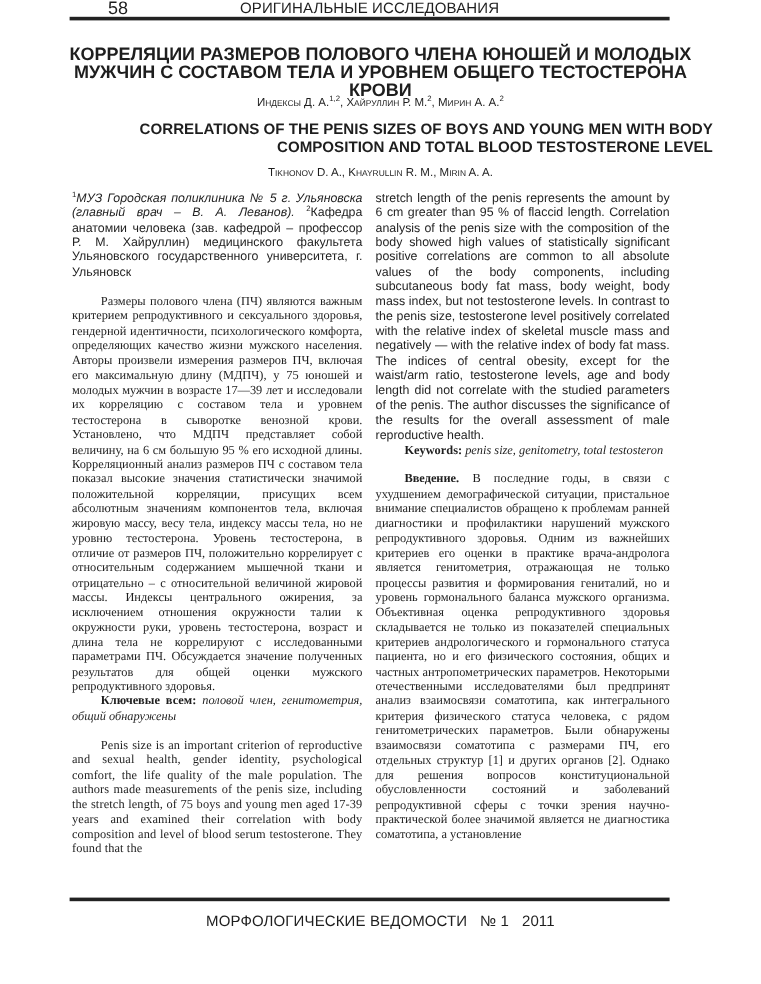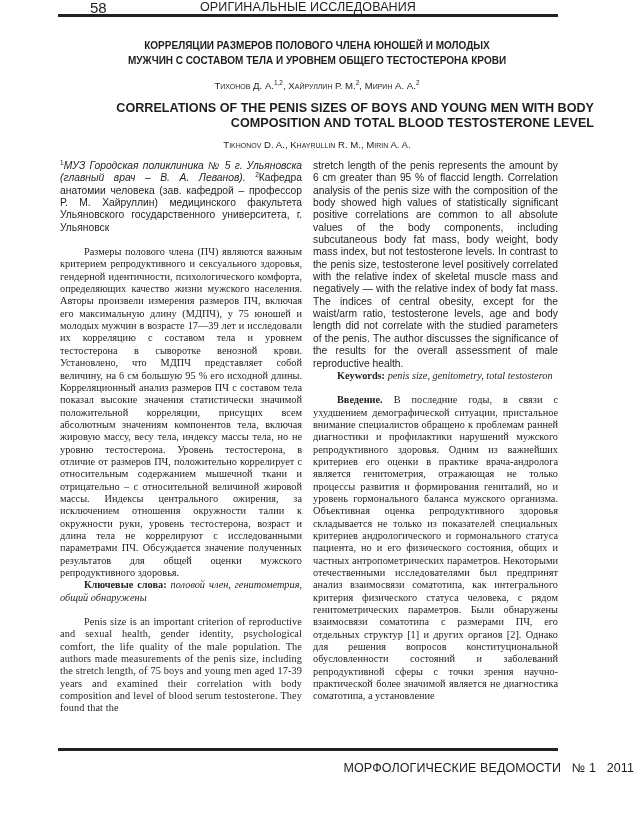--- a/index.html
+++ b/index.html
@@ -5,67 +5,67 @@
   html, body { margin: 0; padding: 0; background: #ffffff; }
   body { width: 634px; height: 820px; position: relative; overflow: hidden;
          font-family: "Liberation Sans", sans-serif; color: #1e1e1e; }
   .running-head { position: absolute; left: 58px; top: 0; width: 500px; height: 14px; }
   .page-num { position: absolute; left: 0; top: 1px; font-size: 15px; line-height: 13px; margin-left: 32px; }
   .section-title { position: absolute; left: 0; right: 0; top: 1px; text-align: center; font-size: 12.5px; line-height: 13px; letter-spacing: 0.1px; }
   .rule { position: absolute; left: 58px; width: 500px; height: 3px; background: #222; }
   .rule.top { top: 14px; }
   .rule.bottom { top: 748px; }
   .title-block { position: absolute; left: 40px; width: 554px; text-align: center; }
-  .title-ru { top: 38px; font-weight: bold; font-size: 10px; line-height: 15px; }
+  .title-ru { top: 38px; font-weight: bold; font-size: 15px; line-height: 15px; }
   .authors-ru { top: 80px; font-size: 9.6px; line-height: 12px; }
   .title-en { top: 101px; font-weight: bold; font-size: 12.6px; line-height: 15px; text-align: right; }
   .authors-en { top: 139px; font-size: 9.6px; line-height: 12px; }
   .sc { font-variant: small-caps; }
   sup { font-size: 6.5px; vertical-align: 4px; line-height: 0; }
   .col { position: absolute; top: 160px; font-size: 10.3px; line-height: 12.35px; text-align: justify; }
   .col.left { left: 60px; width: 242px; }
   .col.right { left: 313px; width: 245px; }
   .col p { margin: 0; }
   .indent { text-indent: 24px; font-family: Liberation Serif, serif; }
   .gap { height: 12px; }
   .it { font-style: italic; }
   .b { font-weight: bold; }
   .kw-label { font-weight: bold; }
-  .footer { position: absolute; left: 0; right: 0; top: 761px; text-align: right; font-size: 12.5px; line-height: 14px; letter-spacing: 0.1px; }
+  .footer { position: absolute; left: 0; right: 0; top: 761px; text-align: center; font-size: 12.5px; line-height: 14px; letter-spacing: 0.1px; }
 </style>
 </head>
 <body>
 
 <div class="running-head">
   <span class="page-num">58</span>
   <span class="section-title">ОРИГИНАЛЬНЫЕ ИССЛЕДОВАНИЯ</span>
 </div>
 <div class="rule top"></div>
 
 <div class="title-block title-ru">
   <div>КОРРЕЛЯЦИИ РАЗМЕРОВ ПОЛОВОГО ЧЛЕНА ЮНОШЕЙ И МОЛОДЫХ</div>
   <div>МУЖЧИН С СОСТАВОМ ТЕЛА И УРОВНЕМ ОБЩЕГО ТЕСТОСТЕРОНА КРОВИ</div>
 </div>
 
 <div class="title-block authors-ru sc">
-  <span>Тихонов Д. А.</span><sup>1,2</sup><span>, </span><span>Хайруллин Р. М.</span><sup>2</sup><span>, </span><span>Мирин А. А.</span><sup>2</sup>
+  <span>Индексы Д. А.</span><sup>1,2</sup><span>, </span><span>Хайруллин Р. М.</span><sup>2</sup><span>, </span><span>Мирин А. А.</span><sup>2</sup>
 </div>
 
 <div class="title-block title-en">
   <div>CORRELATIONS OF THE PENIS SIZES OF BOYS AND YOUNG MEN WITH BODY</div>
   <div>COMPOSITION AND TOTAL BLOOD TESTOSTERONE LEVEL</div>
 </div>
 
 <div class="title-block authors-en sc">Tikhonov D. A., Khayrullin R. M., Mirin A. A.</div>
 
 <div class="col left">
   <p><sup>1</sup><span class="it">МУЗ Городская поликлиника № 5 г. Ульяновска (главный врач – В. А. Леванов).</span> <sup>2</sup><span>Кафедра анатомии человека (зав. кафедрой – профессор Р. М. Хайруллин) медицинского факультета Ульяновского государственного университета, г. Ульяновск</span></p>
   <div class="gap"></div>
   <p class="indent">Размеры полового члена (ПЧ) являются важным критерием репродуктивного и сексуального здоровья, гендерной идентичности, психологического комфорта, определяющих качество жизни мужского населения. Авторы произвели измерения размеров ПЧ, включая его максимальную длину (МДПЧ), у 75 юношей и молодых мужчин в возрасте 17—39 лет и исследовали их корреляцию с составом тела и уровнем тестостерона в сыворотке венозной крови. Установлено, что МДПЧ представляет собой величину, на 6 см большую 95 % его исходной длины. Корреляционный анализ размеров ПЧ с составом тела показал высокие значения статистически значимой положительной корреляции, присущих всем абсолютным значениям компонентов тела, включая жировую массу, весу тела, индексу массы тела, но не уровню тестостерона. Уровень тестостерона, в отличие от размеров ПЧ, положительно коррелирует с относительным содержанием мышечной ткани и отрицательно – с относительной величиной жировой массы. Индексы центрального ожирения, за исключением отношения окружности талии к окружности руки, уровень тестостерона, возраст и длина тела не коррелируют с исследованными параметрами ПЧ. Обсуждается значение полученных результатов для общей оценки мужского репродуктивного здоровья.</p>
-  <p class="indent"><span class="kw-label">Ключевые слова:</span> <span class="it">половой член, генитометрия, общий обнаружены</span></p>
+  <p class="indent"><span class="kw-label">Ключевые всем:</span> <span class="it">половой член, генитометрия, общий обнаружены</span></p>
   <div class="gap"></div>
   <p class="indent" style="letter-spacing:0.1px;">Penis size is an important criterion of reproductive and sexual health, gender identity, psychological comfort, the life quality of the male population. The authors made measurements of the penis size, including the stretch length, of 75 boys and young men aged 17-39 years and examined their correlation with body composition and level of blood serum testosterone. They found that the</p>
 </div>
 
 <div class="col right">
   <p>stretch length of the penis represents the amount by 6 cm greater than 95 % of flaccid length. Correlation analysis of the penis size with the composition of the body showed high values of statistically significant positive correlations are common to all absolute values of the body components, including subcutaneous body fat mass, body weight, body mass index, but not testosterone levels. In contrast to the penis size, testosterone level positively correlated with the relative index of skeletal muscle mass and negatively — with the relative index of body fat mass. The indices of central obesity, except for the waist/arm ratio, testosterone levels, age and body length did not correlate with the studied parameters of the penis. The author discusses the significance of the results for the overall assessment of male reproductive health.</p>
   <p class="indent"><span class="kw-label">Keywords:</span> <span class="it">penis size, genitometry, total testosteron</span></p>
   <div class="gap"></div>
   <p class="indent"><span class="b">Введение.</span> <span>В последние годы, в связи с ухудшением демографической ситуации, пристальное внимание специалистов обращено к проблемам ранней диагностики и профилактики нарушений мужского репродуктивного здоровья. Одним из важнейших критериев его оценки в практике врача-андролога является генитометрия, отражающая не только процессы развития и формирования гениталий, но и уровень гормонального баланса мужского организма. Объективная оценка репродуктивного здоровья складывается не только из показателей специальных критериев андрологического и гормонального статуса пациента, но и его физического состояния, общих и частных антропометрических параметров. Некоторыми отечественными исследователями был предпринят анализ взаимосвязи соматотипа, как интегрального критерия физического статуса человека, с рядом генитометрических параметров. Были обнаружены взаимосвязи соматотипа с размерами ПЧ, его отдельных структур [1] и других органов [2]. Однако для решения вопросов конституциональной обусловленности состояний и заболеваний репродуктивной сферы с точки зрения научно-практической более значимой является не диагностика соматотипа, а установление</span></p>
 </div>

